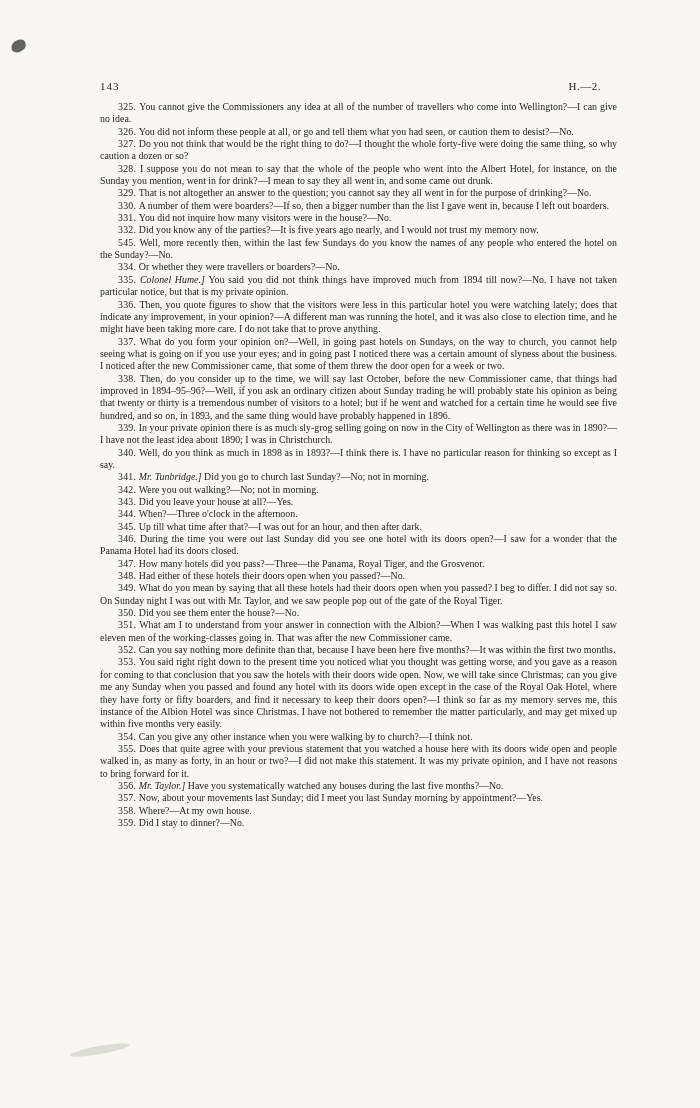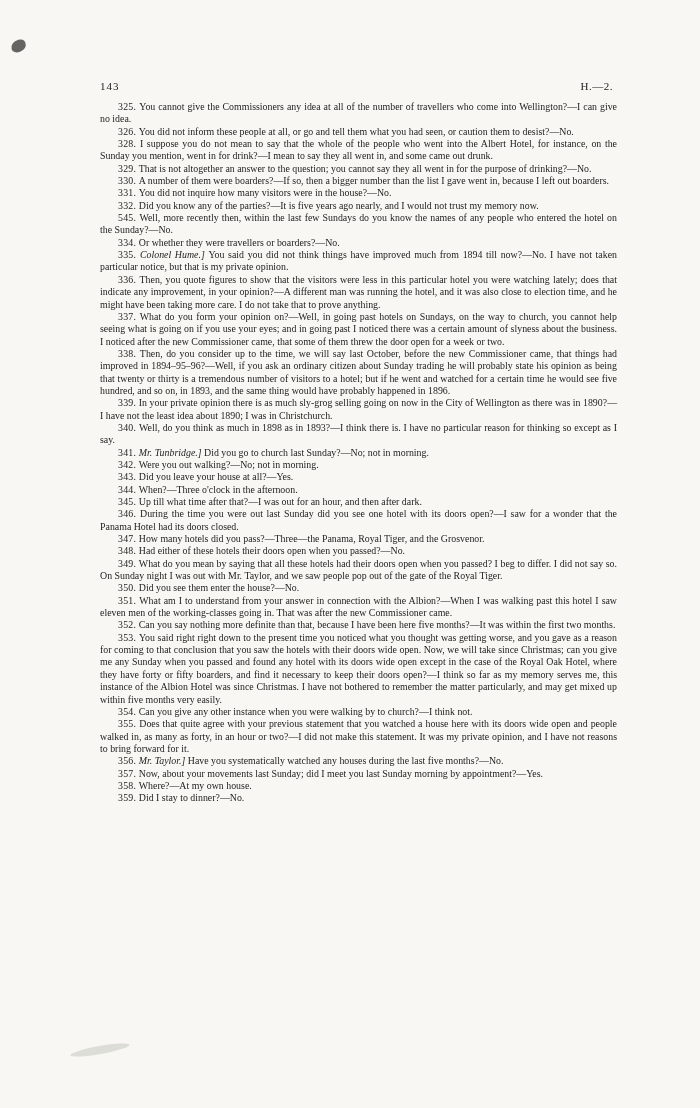--- a/index.html
+++ b/index.html
@@ -49,21 +49,21 @@
   }
   .page-number {
     position: absolute;
     left: 0;
     width: 100%;
     text-align: left;
     letter-spacing: 1px;
   }
   .doc-ref {
     position: absolute;
-    right: 4px;
+    right: 16px;
     top: 0;
     letter-spacing: 0.5px;
   }
   .content {
     position: absolute;
     top: 101px;
     left: 100px;
     width: 517px;
     font-size: 9.9px;
     line-height: 12.35px;
@@ -86,20 +86,21 @@
 <div class="sheet">
   <div class="ink-blot"></div>
   <div class="smudge"></div>
   <div class="page-header">
     <span class="page-number">143</span>
     <span class="doc-ref">H.—2.</span>
   </div>
   <div class="content" id="paragraphs">
       <p class="para"><span class="qnum">325. </span><span>You cannot give the Commissioners any idea at all of the number of travellers who come into Wellington?—I can give no idea.</span></p>
       <p class="para"><span class="qnum">326. </span><span>You did not inform these people at all, or go and tell them what you had seen, or caution them to desist?—No.</span></p>
+      <p class="para"><span class="qnum">327. </span><span>Do you not think that would be the right thing to do?—I thought the whole forty-five were doing the same thing, so why caution a dozen or so?</span></p>
       <p class="para"><span class="qnum">328. </span><span>I suppose you do not mean to say that the whole of the people who went into the Albert Hotel, for instance, on the Sunday you mention, went in for drink?—I mean to say they all went in, and some came out drunk.</span></p>
       <p class="para"><span class="qnum">329. </span><span>That is not altogether an answer to the question; you cannot say they all went in for the purpose of drinking?—No.</span></p>
       <p class="para"><span class="qnum">330. </span><span>A number of them were boarders?—If so, then a bigger number than the list I gave went in, because I left out boarders.</span></p>
       <p class="para"><span class="qnum">331. </span><span>You did not inquire how many visitors were in the house?—No.</span></p>
       <p class="para"><span class="qnum">332. </span><span>Did you know any of the parties?—It is five years ago nearly, and I would not trust my memory now.</span></p>
       <p class="para"><span class="qnum">545. </span><span>Well, more recently then, within the last few Sundays do you know the names of any people who entered the hotel on the Sunday?—No.</span></p>
       <p class="para"><span class="qnum">334. </span><span>Or whether they were travellers or boarders?—No.</span></p>
       <p class="para"><span class="qnum">335. </span><i>Colonel Hume.] </i><span>You said you did not think things have improved much from 1894 till now?—No.  I have not taken particular notice, but that is my private opinion.</span></p>
       <p class="para"><span class="qnum">336. </span><span>Then, you quote figures to show that the visitors were less in this particular hotel you were watching lately; does that indicate any improvement, in your opinion?—A different man was running the hotel, and it was also close to election time, and he might have been taking more care. I do not take that to prove anything.</span></p>
       <p class="para"><span class="qnum">337. </span><span>What do you form your opinion on?—Well, in going past hotels on Sundays, on the way to church, you cannot help seeing what is going on if you use your eyes; and in going past I noticed there was a certain amount of slyness about the business.  I noticed after the new Commissioner came, that some of them threw the door open for a week or two.</span></p>

